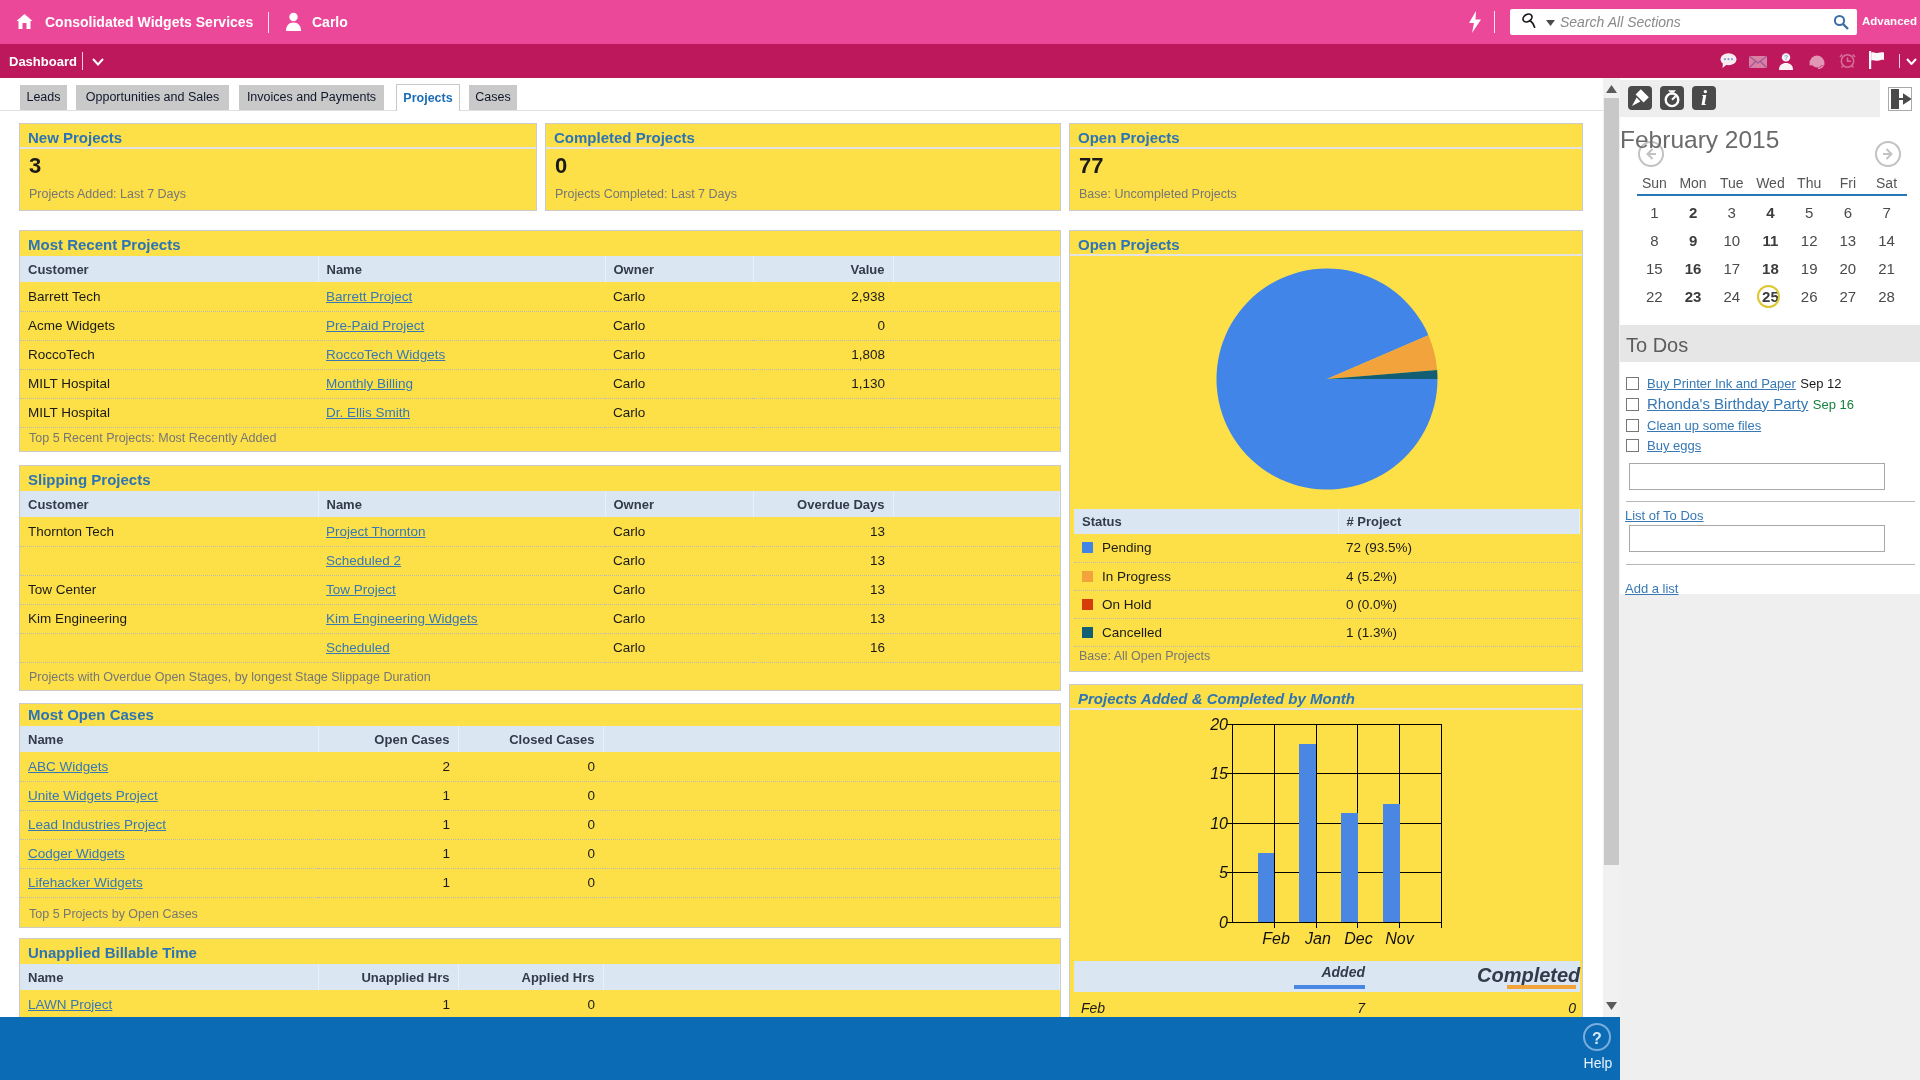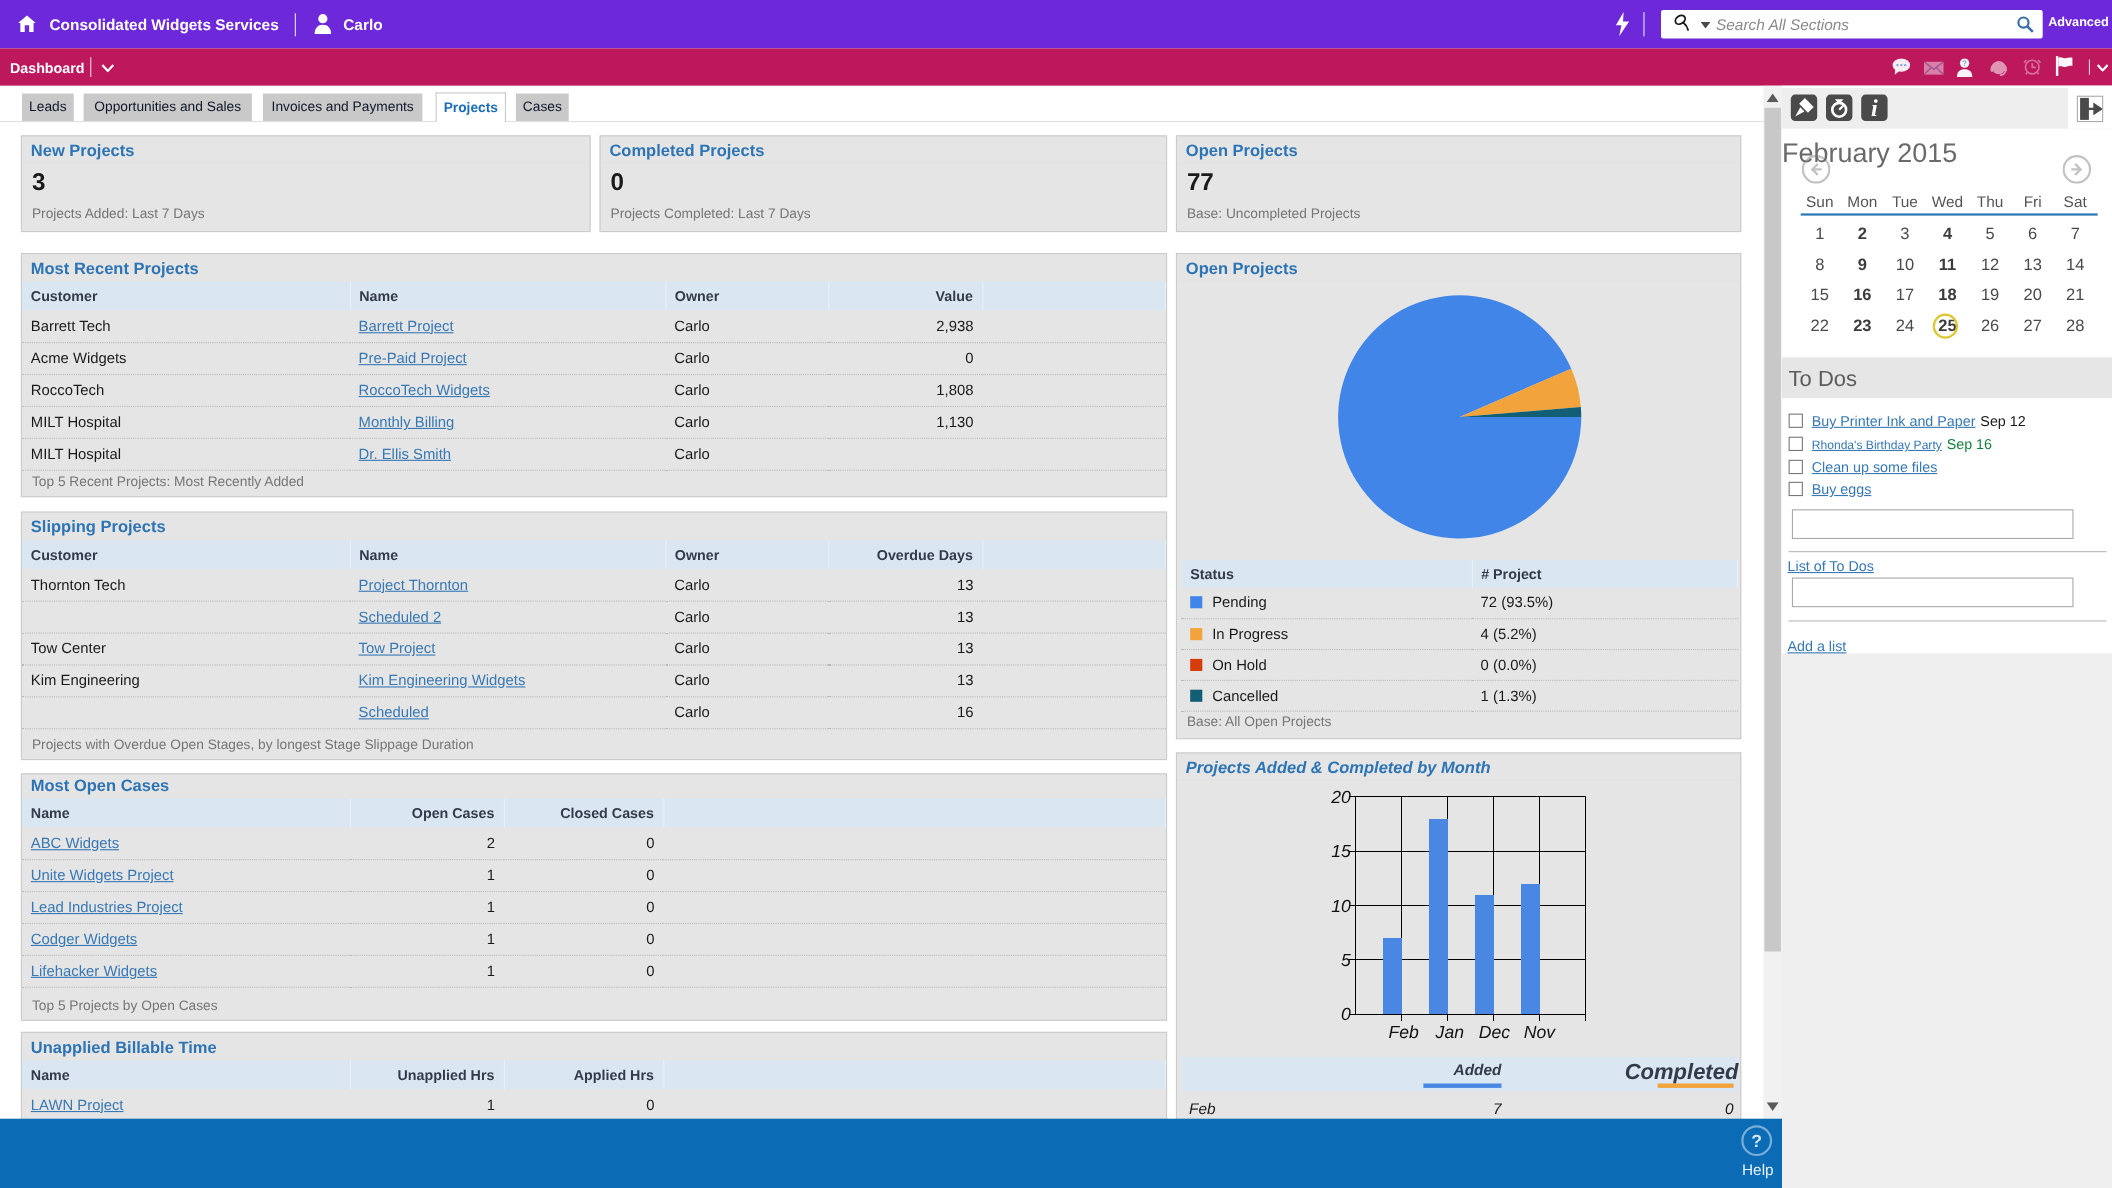--- a/index.html
+++ b/index.html
@@ -1,28 +1,28 @@
 <!DOCTYPE html>
 <html><head>
 <meta charset="utf-8">
 <style>
 * { margin:0; padding:0; box-sizing:border-box; }
 html,body { width:1920px; height:1080px; overflow:hidden; background:#fff; }
 body { font-family:"Liberation Sans", sans-serif; position:relative; }
 .abs { position:absolute; }
 
 
-#topbar { left:0; top:0; width:1920px; height:44px; background:#6d28d9; color:#fff; }
+#topbar { left:0; top:0; width:1920px; height:44px; background:#ec4899; color:#fff; }
 #navbar { left:0; top:44px; width:1920px; height:34px; background:#be185d; color:#fff; }
 #tabstrip { left:0; top:78px; width:1620px; height:33px; background:#fff; border-bottom:1px solid #e0e0e0; }
 .tab { position:absolute; top:85px; height:25px; background:#c9c9c9; color:#0f172a; font-size:12.5px; text-align:center; line-height:25px; }
 .tab.active { top:84px; height:27px; background:#fff; color:#1b6db5; font-weight:bold; border:1px solid #c9c9c9; border-bottom:none; line-height:27px; }
 
 
-.card { position:absolute; background:#e5e5e5; border:1px solid #cbcbcb; }
+.card { position:absolute; background:#fde047; border:1px solid #cbcbcb; }
 .card h2 { color:#2d74b5; font-size:15px; font-weight:bold; padding:4px 8px 0 8px; line-height:19px; border-bottom:2px solid #e3e3e3; margin:0; }
 .bignum { font-size:22px; font-weight:bold; color:#1a1a1a; padding:4px 9px 0 9px; }
 .cardfoot { color:#767676; font-size:12.5px; padding:0 9px; position:absolute; bottom:9px; left:0; }
 
 table.grid { border-collapse:collapse; width:100%; table-layout:fixed; }
 table.grid th { background:#dae6f2; color:#333b4a; font-size:13px; font-weight:bold; text-align:left; height:26px; padding:0 8px; border-right:1px solid #e9f1f8; }
 table.grid td { font-size:13.5px; color:#1a1a1a; height:29px; padding:0 8px; border-bottom:1px dotted #b9b9b9; }
 table.grid .num { text-align:right; }
 a.lnk { color:#3778b5; text-decoration:underline; }
 .sq { display:inline-block; width:11px; height:11px; margin-right:9px; vertical-align:-1px; }
@@ -549,21 +549,21 @@
     </tbody>
       </table>
     <div class="abs" style="left:137px;top:168px;width:23px;height:23px;border:2px solid #ddc72e;border-radius:50%;"></div>
   </div>
 
   <div class="abs" style="left:0;top:247px;width:300px;height:37px;background:#e6e6e6;">
     <div class="abs" style="left:6px;top:9px;font-size:20px;color:#5c5c5c;">To Dos</div>
   </div>
   <div class="abs" style="left:0;top:284px;width:300px;height:232px;background:#fff;">
     <div class="abs todo" style="top:12px;"><span class="cb"></span><a class="lnk" style="font-size:13px;">Buy Printer Ink and Paper</a> <span style="font-size:13px;color:#1a1a1a;">Sep 12</span></div>
-    <div class="abs todo" style="top:33px;"><span class="cb"></span><a class="lnk" style="font-size:11px;">Rhonda's Birthday Party</a> <span style="font-size:13px;color:#15803d;">Sep 16</span></div>
+    <div class="abs todo" style="top:33px;"><span class="cb"></span><a class="lnk" style="font-size:15px;">Rhonda's Birthday Party</a> <span style="font-size:13px;color:#15803d;">Sep 16</span></div>
     <div class="abs todo" style="top:54px;"><span class="cb"></span><a class="lnk" style="font-size:13px;">Clean up some files</a></div>
     <div class="abs todo" style="top:74px;"><span class="cb"></span><a class="lnk" style="font-size:13px;">Buy eggs</a></div>
     <div class="abs" style="left:9px;top:101px;width:256px;height:27px;background:#fff;border:1px solid #a9a9a9;"></div>
     <div class="abs" style="left:6px;top:139px;width:289px;height:0;border-top:1px solid #b7b7b7;"></div>
     <div class="abs" style="left:5px;top:144px;"><a class="lnk" style="font-size:13px;">List of To Dos</a></div>
     <div class="abs" style="left:9px;top:163px;width:256px;height:27px;background:#fff;border:1px solid #a9a9a9;"></div>
     <div class="abs" style="left:6px;top:202px;width:289px;height:0;border-top:1px solid #b7b7b7;"></div>
     <div class="abs" style="left:5px;top:217px;"><a class="lnk" style="font-size:13px;">Add a list</a></div>
   </div>
 </div>

